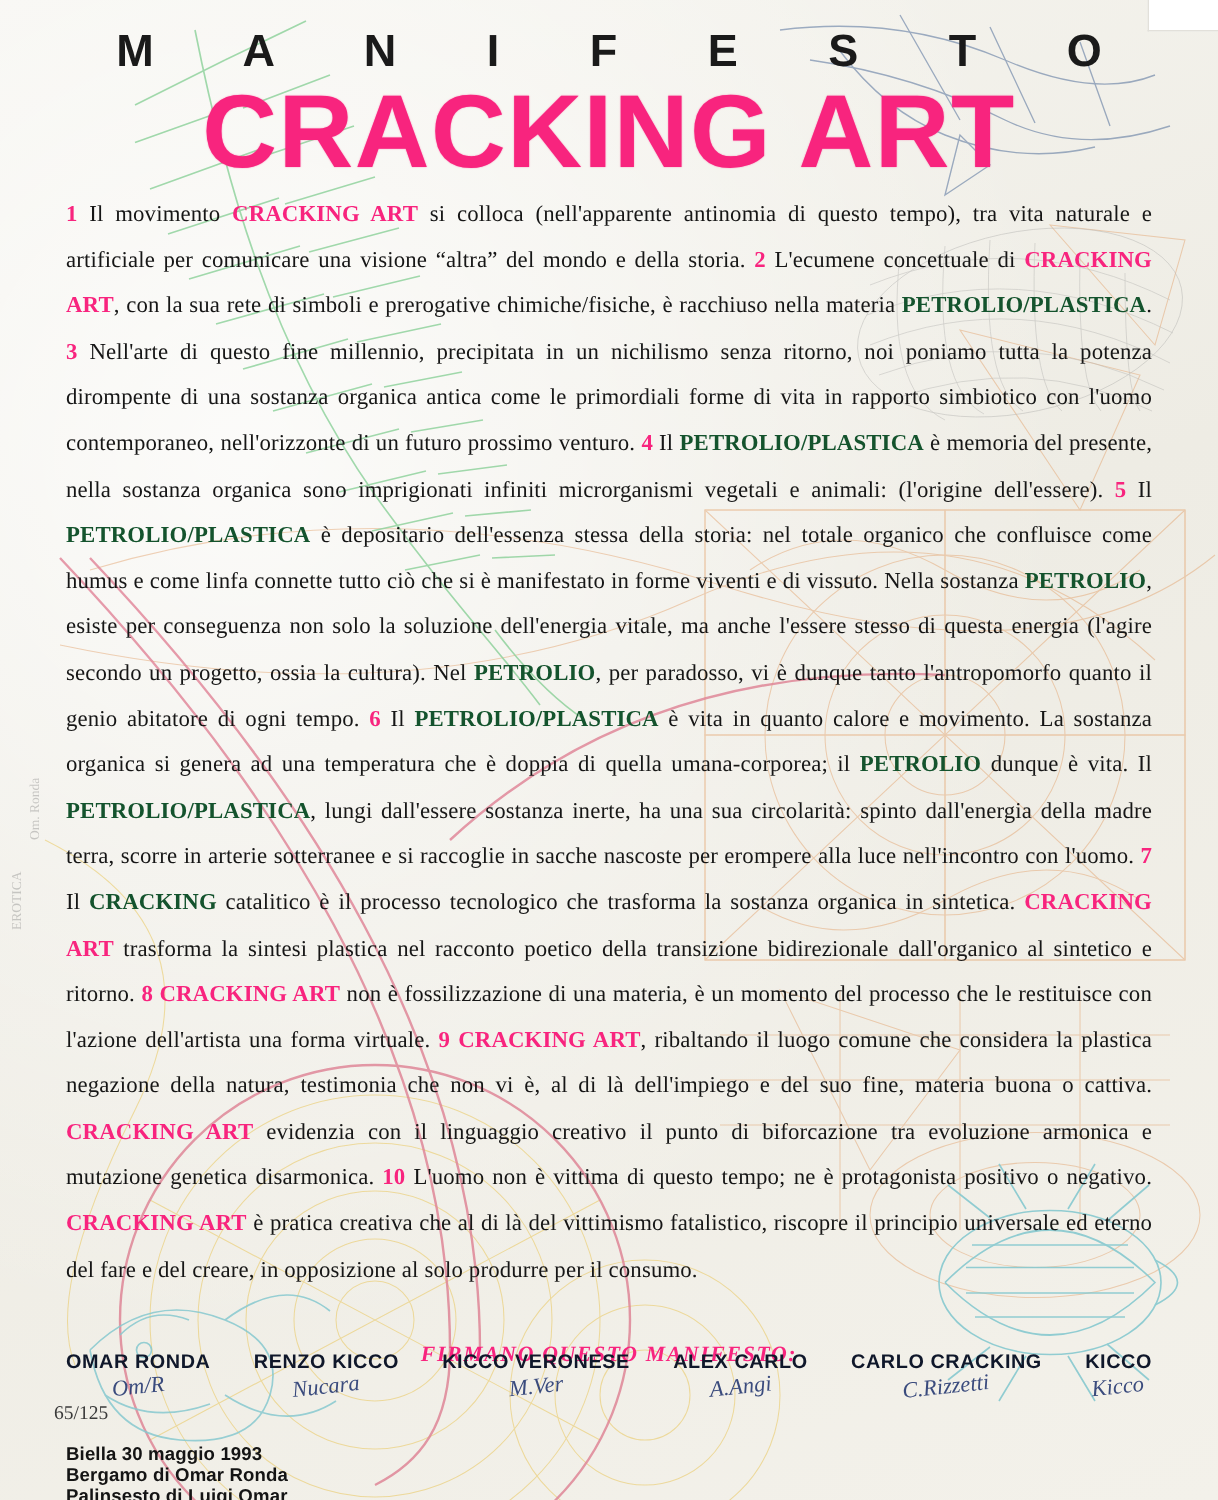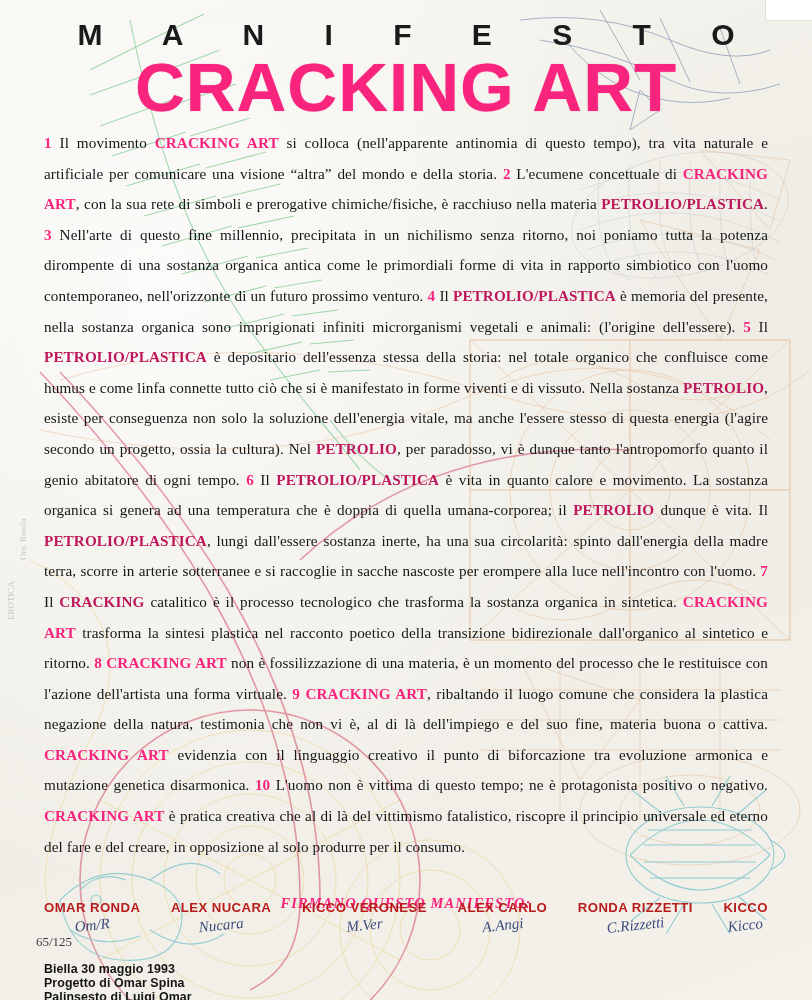--- a/index.html
+++ b/index.html
@@ -85,21 +85,21 @@
   .manifesto-body b.hl {
     color: #f8247e;
     font-weight: bold;
   }
   .manifesto-body b.num {
     color: #f8247e;
     font-weight: bold;
   }
   .manifesto-body b.kw {
     font-weight: bold;
-    color: #be185d;
+    color: #14532d;
   }
   
   .firmano {
     position: absolute;
     top: 866px;
     left: 0;
     width: 812px;
     text-align: center;
     z-index: 6;
     font-style: italic;
@@ -123,21 +123,21 @@
   }
   .sig-block {
     text-align: center;
     position: relative;
   }
   .sig-name {
     font-family: "Liberation Sans", sans-serif;
     font-weight: bold;
     font-size: 13.2px;
     letter-spacing: 0.4px;
-    color: #b91c1c;
+    color: #0f172a;
     white-space: nowrap;
   }
   .sig-mark {
     margin-top: 2px;
     font-family: "Liberation Serif", serif;
     font-style: italic;
     font-size: 15px;
     color: #1b2f6b;
     opacity: 0.85;
     transform: rotate(-6deg);
@@ -278,43 +278,43 @@
   <div class="manifesto-body"><b class="num">1</b> Il movimento <b class="hl">CRACKING ART</b> si colloca (nell'apparente antinomia di questo tempo), tra vita naturale e artificiale per comunicare una visione “altra” del mondo e della storia. <b class="num">2</b> L'ecumene concettuale di <b class="hl">CRACKING ART</b>, con la sua rete di simboli e prerogative chimiche/fisiche, è racchiuso nella materia <b class="kw">PETROLIO/PLASTICA</b>. <b class="num">3</b> Nell'arte di questo fine millennio, precipitata in un nichilismo senza ritorno, noi poniamo tutta la potenza dirompente di una sostanza organica antica come le primordiali forme di vita in rapporto simbiotico con l'uomo contemporaneo, nell'orizzonte di un futuro prossimo venturo. <b class="num">4</b> Il <b class="kw">PETROLIO/PLASTICA</b> è memoria del presente, nella sostanza organica sono imprigionati infiniti microrganismi vegetali e animali: (l'origine dell'essere). <b class="num">5</b> Il <b class="kw">PETROLIO/PLASTICA</b> è depositario dell'essenza stessa della storia: nel totale organico che confluisce come humus e come linfa connette tutto ciò che si è manifestato in forme viventi e di vissuto. Nella sostanza <b class="kw">PETROLIO</b>, esiste per conseguenza non solo la soluzione dell'energia vitale, ma anche l'essere stesso di questa energia (l'agire secondo un progetto, ossia la cultura). Nel <b class="kw">PETROLIO</b>, per paradosso, vi è dunque tanto l'antropomorfo quanto il genio abitatore di ogni tempo. <b class="num">6</b> Il <b class="kw">PETROLIO/PLASTICA</b> è vita in quanto calore e movimento. La sostanza organica si genera ad una temperatura che è doppia di quella umana-corporea; il <b class="kw">PETROLIO</b> dunque è vita. Il <b class="kw">PETROLIO/PLASTICA</b>, lungi dall'essere sostanza inerte, ha una sua circolarità: spinto dall'energia della madre terra, scorre in arterie sotterranee e si raccoglie in sacche nascoste per erompere alla luce nell'incontro con l'uomo. <b class="num">7</b> Il <b class="kw">CRACKING</b> catalitico è il processo tecnologico che trasforma la sostanza organica in sintetica. <b class="hl">CRACKING ART</b> trasforma la sintesi plastica nel racconto poetico della transizione bidirezionale dall'organico al sintetico e ritorno. <b class="num">8</b> <b class="hl">CRACKING ART</b> non è fossilizzazione di una materia, è un momento del processo che le restituisce con l'azione dell'artista una forma virtuale. <b class="num">9</b> <b class="hl">CRACKING ART</b>, ribaltando il luogo comune che considera la plastica negazione della natura, testimonia che non vi è, al di là dell'impiego e del suo fine, materia buona o cattiva. <b class="hl">CRACKING ART</b> evidenzia con il linguaggio creativo il punto di biforcazione tra evoluzione armonica e mutazione genetica disarmonica. <b class="num">10</b> L'uomo non è vittima di questo tempo; ne è protagonista positivo o negativo. <b class="hl">CRACKING ART</b> è pratica creativa che al di là del vittimismo fatalistico, riscopre il principio universale ed eterno del fare e del creare, in opposizione al solo produrre per il consumo.</div>
 
   <div class="firmano">FIRMANO QUESTO MANIFESTO:</div>
 
   <div class="signature-row">
     <div class="sig-block">
       <div class="sig-name">OMAR RONDA</div>
       <div class="sig-mark">Om/R</div>
     </div>
     <div class="sig-block">
-      <div class="sig-name">ALEX NUCARA</div>
+      <div class="sig-name">RENZO KICCO</div>
       <div class="sig-mark">Nucara</div>
     </div>
     <div class="sig-block">
       <div class="sig-name">KICCO VERONESE</div>
       <div class="sig-mark">M.Ver</div>
     </div>
     <div class="sig-block">
       <div class="sig-name">ALEX CARLO</div>
       <div class="sig-mark">A.Angi</div>
     </div>
     <div class="sig-block">
-      <div class="sig-name">RONDA RIZZETTI</div>
+      <div class="sig-name">CARLO CRACKING</div>
       <div class="sig-mark">C.Rizzetti</div>
     </div>
     <div class="sig-block">
       <div class="sig-name">KICCO</div>
       <div class="sig-mark">Kicco</div>
     </div>
   </div>
 
   <div class="edition">65/125</div>
 
   <div class="colophon">
     <span>Biella 30 maggio 1993</span>
-    <span>Progetto di Omar Spina</span>
+    <span>Bergamo di Omar Ronda</span>
     <span>Palinsesto di Luigi Omar</span>
     <span>Stampa Serf Omar Bergamo Italy</span>
   </div>
 
 </div>
 
 </body></html>

